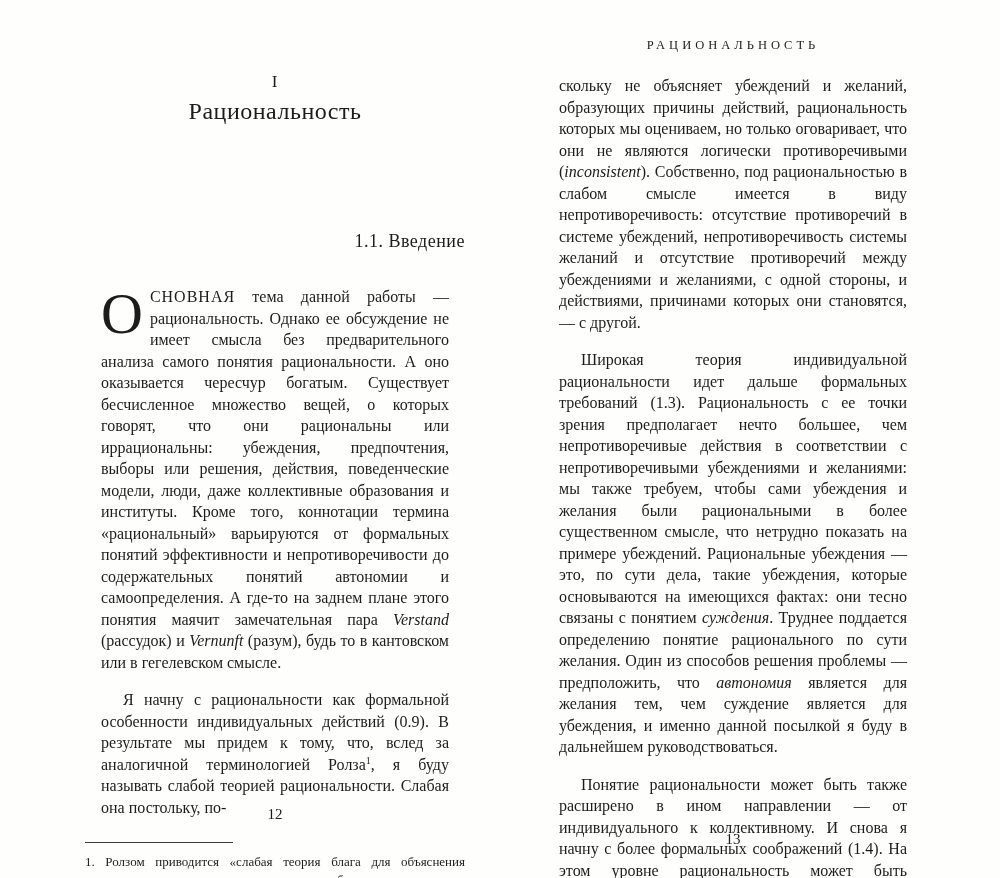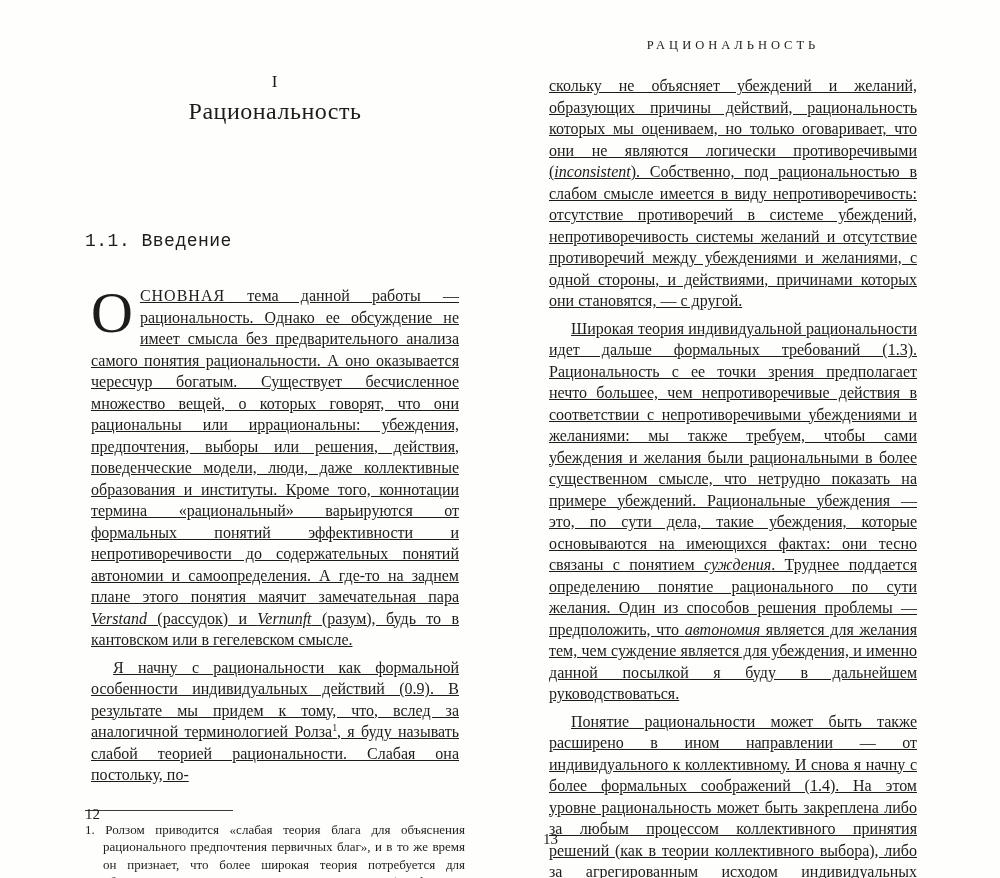--- a/index.html
+++ b/index.html
@@ -26,35 +26,33 @@
     letter-spacing: 1px;
   }
   .chapter-title {
     text-align: center;
     font-size: 24px;
     font-weight: normal;
     margin: 6px 0 0 0;
     letter-spacing: 0.5px;
   }
   .section-heading {
-    text-align: left;
+    text-align: right;
     font-size: 18px;
     font-weight: normal;
     margin: 106px 0 34px 0;
     letter-spacing: 0.5px;
-    font-family: Liberation Mono, monospace;
   }
 
   .para {
     font-size: 16px;
     line-height: 21.5px;
     text-align: justify;
-    margin: 6px;
+    margin: 16px;
     hyphens: auto;
-    text-decoration: underline;
     -webkit-hyphens: auto;
   }
   .para.indent { text-indent: 22px; }
 
   .drop-cap {
     float: left;
     font-size: 58px;
     line-height: 50px;
     padding: 3px 7px 0 0;
   }
@@ -87,20 +85,21 @@
     text-align: center;
     font-size: 12.5px;
     letter-spacing: 4px;
     margin-bottom: 22px;
   }
 
   .page-number {
     position: absolute;
     top: 806px;
     width: 380px;
+    text-align: center;
     font-size: 15px;
   }
   .page-number-left  { left: 85px; }
   .page-number-right { left: 543px; margin-top: 25px; }
 </style>
 </head>
 <body>
 
 <div class="spread">
 

